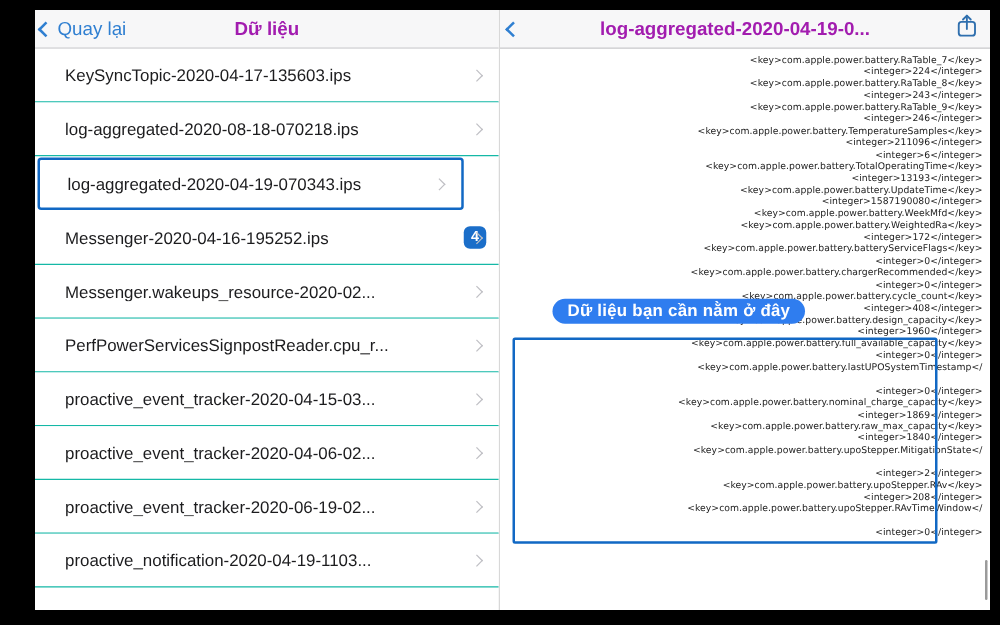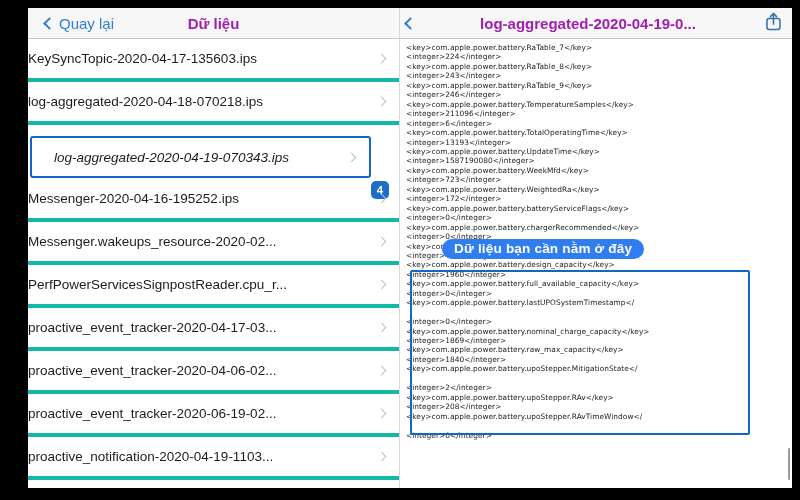--- a/index.html
+++ b/index.html
@@ -33,21 +33,21 @@
     background:#f7f7f8;
     border-bottom:1px solid #c9c9cc;
     display:flex; align-items:center;
     position:relative;
     flex:none;
   }
   .back-btn {
     display:flex; align-items:center;
     color:#2f7fd1;
     font-size:15px;
-    padding-left:17px;
+    padding-left:4px;
     cursor:pointer;
   }
   .chev-left {
     width:9px; height:9px;
     border-left:2px solid #2f7fd1;
     border-bottom:2px solid #2f7fd1;
     transform:rotate(45deg);
     margin-right:5px;
     display:inline-block;
   }
@@ -59,22 +59,22 @@
     font-weight:bold;
     color:#a21caf;
     pointer-events:none;
   }
   .nav-title-left { left:90px; right:90px; }
 
   .file-list { position:relative; }
   .file-row {
     height:43px;
     display:flex; align-items:center;
-    padding-right:10px;
-    border-bottom:4px solid #14b8a6;
+    padding-left:24px; padding-right:10px;
+    border-bottom:1px solid #14b8a6;
     background:#fff;
     cursor:pointer;
   }
   .file-name {
     font-size:13.5px;
     color:#1c1c1e;
     white-space:nowrap;
     overflow:hidden;
     flex:1;
   }
@@ -84,23 +84,22 @@
     border-right:1.6px solid #bfbfc4;
     transform:rotate(45deg);
     margin-left:8px;
     margin-right:4px;
     flex:none;
   }
   .file-row.highlight {
     border:2px solid #1168c4;
     border-radius:3px;
     height:42px;
-    margin:11px 28px 1px 2px;
+    margin:1px 28px 1px 2px;
     padding-left:22px;
-    font-style:italic;
   }
 
   .badge {
     position:absolute;
     width:18px; height:18px;
     border-radius:5px;
     background:#1b6ec9;
     color:#fff;
     font-size:11.5px;
     font-weight:bold;
@@ -125,21 +124,21 @@
 
   .xml-area {
     position:relative;
     padding:4px 6px 0 6px;
     font-family:"DejaVu Sans", sans-serif;
     font-size:7.4px;
     line-height:9.45px;
     color:#1b1b1b;
     letter-spacing:0.05px;
   }
-  .xml-line { white-space:nowrap; }
+  .xml-line { white-space:nowrap;text-align:right; }
 
   
   .banner {
     position:absolute;
     left:42px; top:231px;
     background:#2f7def;
     color:#ffffff;
     font-size:13.5px;
     font-weight:bold;
     padding:2px 12px 3px 12px;
@@ -184,42 +183,42 @@
           <span>Quay lại</span>
         </div>
         <div class="nav-title nav-title-left">Dữ liệu</div>
       </div>
       <div class="file-list">
           <div class="file-row">
             <div class="file-name">KeySyncTopic-2020-04-17-135603.ips</div>
             <span class="chev-right"></span>
           </div>
           <div class="file-row">
-            <div class="file-name">log-aggregated-2020-04-18-070218.ips</div>
+            <div class="file-name">log-aggregated-2020-08-18-070218.ips</div>
             <span class="chev-right"></span>
           </div>
           <div class="file-row highlight">
             <div class="file-name">log-aggregated-2020-04-19-070343.ips</div>
             <span class="chev-right"></span>
           </div>
           <div class="badge" style="top: 142px;">4</div>
           <div class="file-row">
             <div class="file-name">Messenger-2020-04-16-195252.ips</div>
             <span class="chev-right"></span>
           </div>
           <div class="file-row">
             <div class="file-name">Messenger.wakeups_resource-2020-02...</div>
             <span class="chev-right"></span>
           </div>
           <div class="file-row">
             <div class="file-name">PerfPowerServicesSignpostReader.cpu_r...</div>
             <span class="chev-right"></span>
           </div>
           <div class="file-row">
-            <div class="file-name">proactive_event_tracker-2020-04-17-03...</div>
+            <div class="file-name">proactive_event_tracker-2020-04-15-03...</div>
             <span class="chev-right"></span>
           </div>
           <div class="file-row">
             <div class="file-name">proactive_event_tracker-2020-04-06-02...</div>
             <span class="chev-right"></span>
           </div>
           <div class="file-row">
             <div class="file-name">proactive_event_tracker-2020-06-19-02...</div>
             <span class="chev-right"></span>
           </div>
@@ -254,21 +253,20 @@
             <div class="xml-line">&lt;key&gt;com.apple.power.battery.RaTable_9&lt;/key&gt;</div>
             <div class="xml-line">&lt;integer&gt;246&lt;/integer&gt;</div>
             <div class="xml-line">&lt;key&gt;com.apple.power.battery.TemperatureSamples&lt;/key&gt;</div>
             <div class="xml-line">&lt;integer&gt;211096&lt;/integer&gt;</div>
             <div class="xml-line">&lt;integer&gt;6&lt;/integer&gt;</div>
             <div class="xml-line">&lt;key&gt;com.apple.power.battery.TotalOperatingTime&lt;/key&gt;</div>
             <div class="xml-line">&lt;integer&gt;13193&lt;/integer&gt;</div>
             <div class="xml-line">&lt;key&gt;com.apple.power.battery.UpdateTime&lt;/key&gt;</div>
             <div class="xml-line">&lt;integer&gt;1587190080&lt;/integer&gt;</div>
             <div class="xml-line">&lt;key&gt;com.apple.power.battery.WeekMfd&lt;/key&gt;</div>
-            <div class="xml-line">&lt;integer&gt;723&lt;/integer&gt;</div>
             <div class="xml-line">&lt;key&gt;com.apple.power.battery.WeightedRa&lt;/key&gt;</div>
             <div class="xml-line">&lt;integer&gt;172&lt;/integer&gt;</div>
             <div class="xml-line">&lt;key&gt;com.apple.power.battery.batteryServiceFlags&lt;/key&gt;</div>
             <div class="xml-line">&lt;integer&gt;0&lt;/integer&gt;</div>
             <div class="xml-line">&lt;key&gt;com.apple.power.battery.chargerRecommended&lt;/key&gt;</div>
           </div>
         <div id="xml-boxed">
             <div class="xml-line">&lt;integer&gt;0&lt;/integer&gt;</div>
             <div class="xml-line">&lt;key&gt;com.apple.power.battery.cycle_count&lt;/key&gt;</div>
             <div class="xml-line">&lt;integer&gt;408&lt;/integer&gt;</div>

